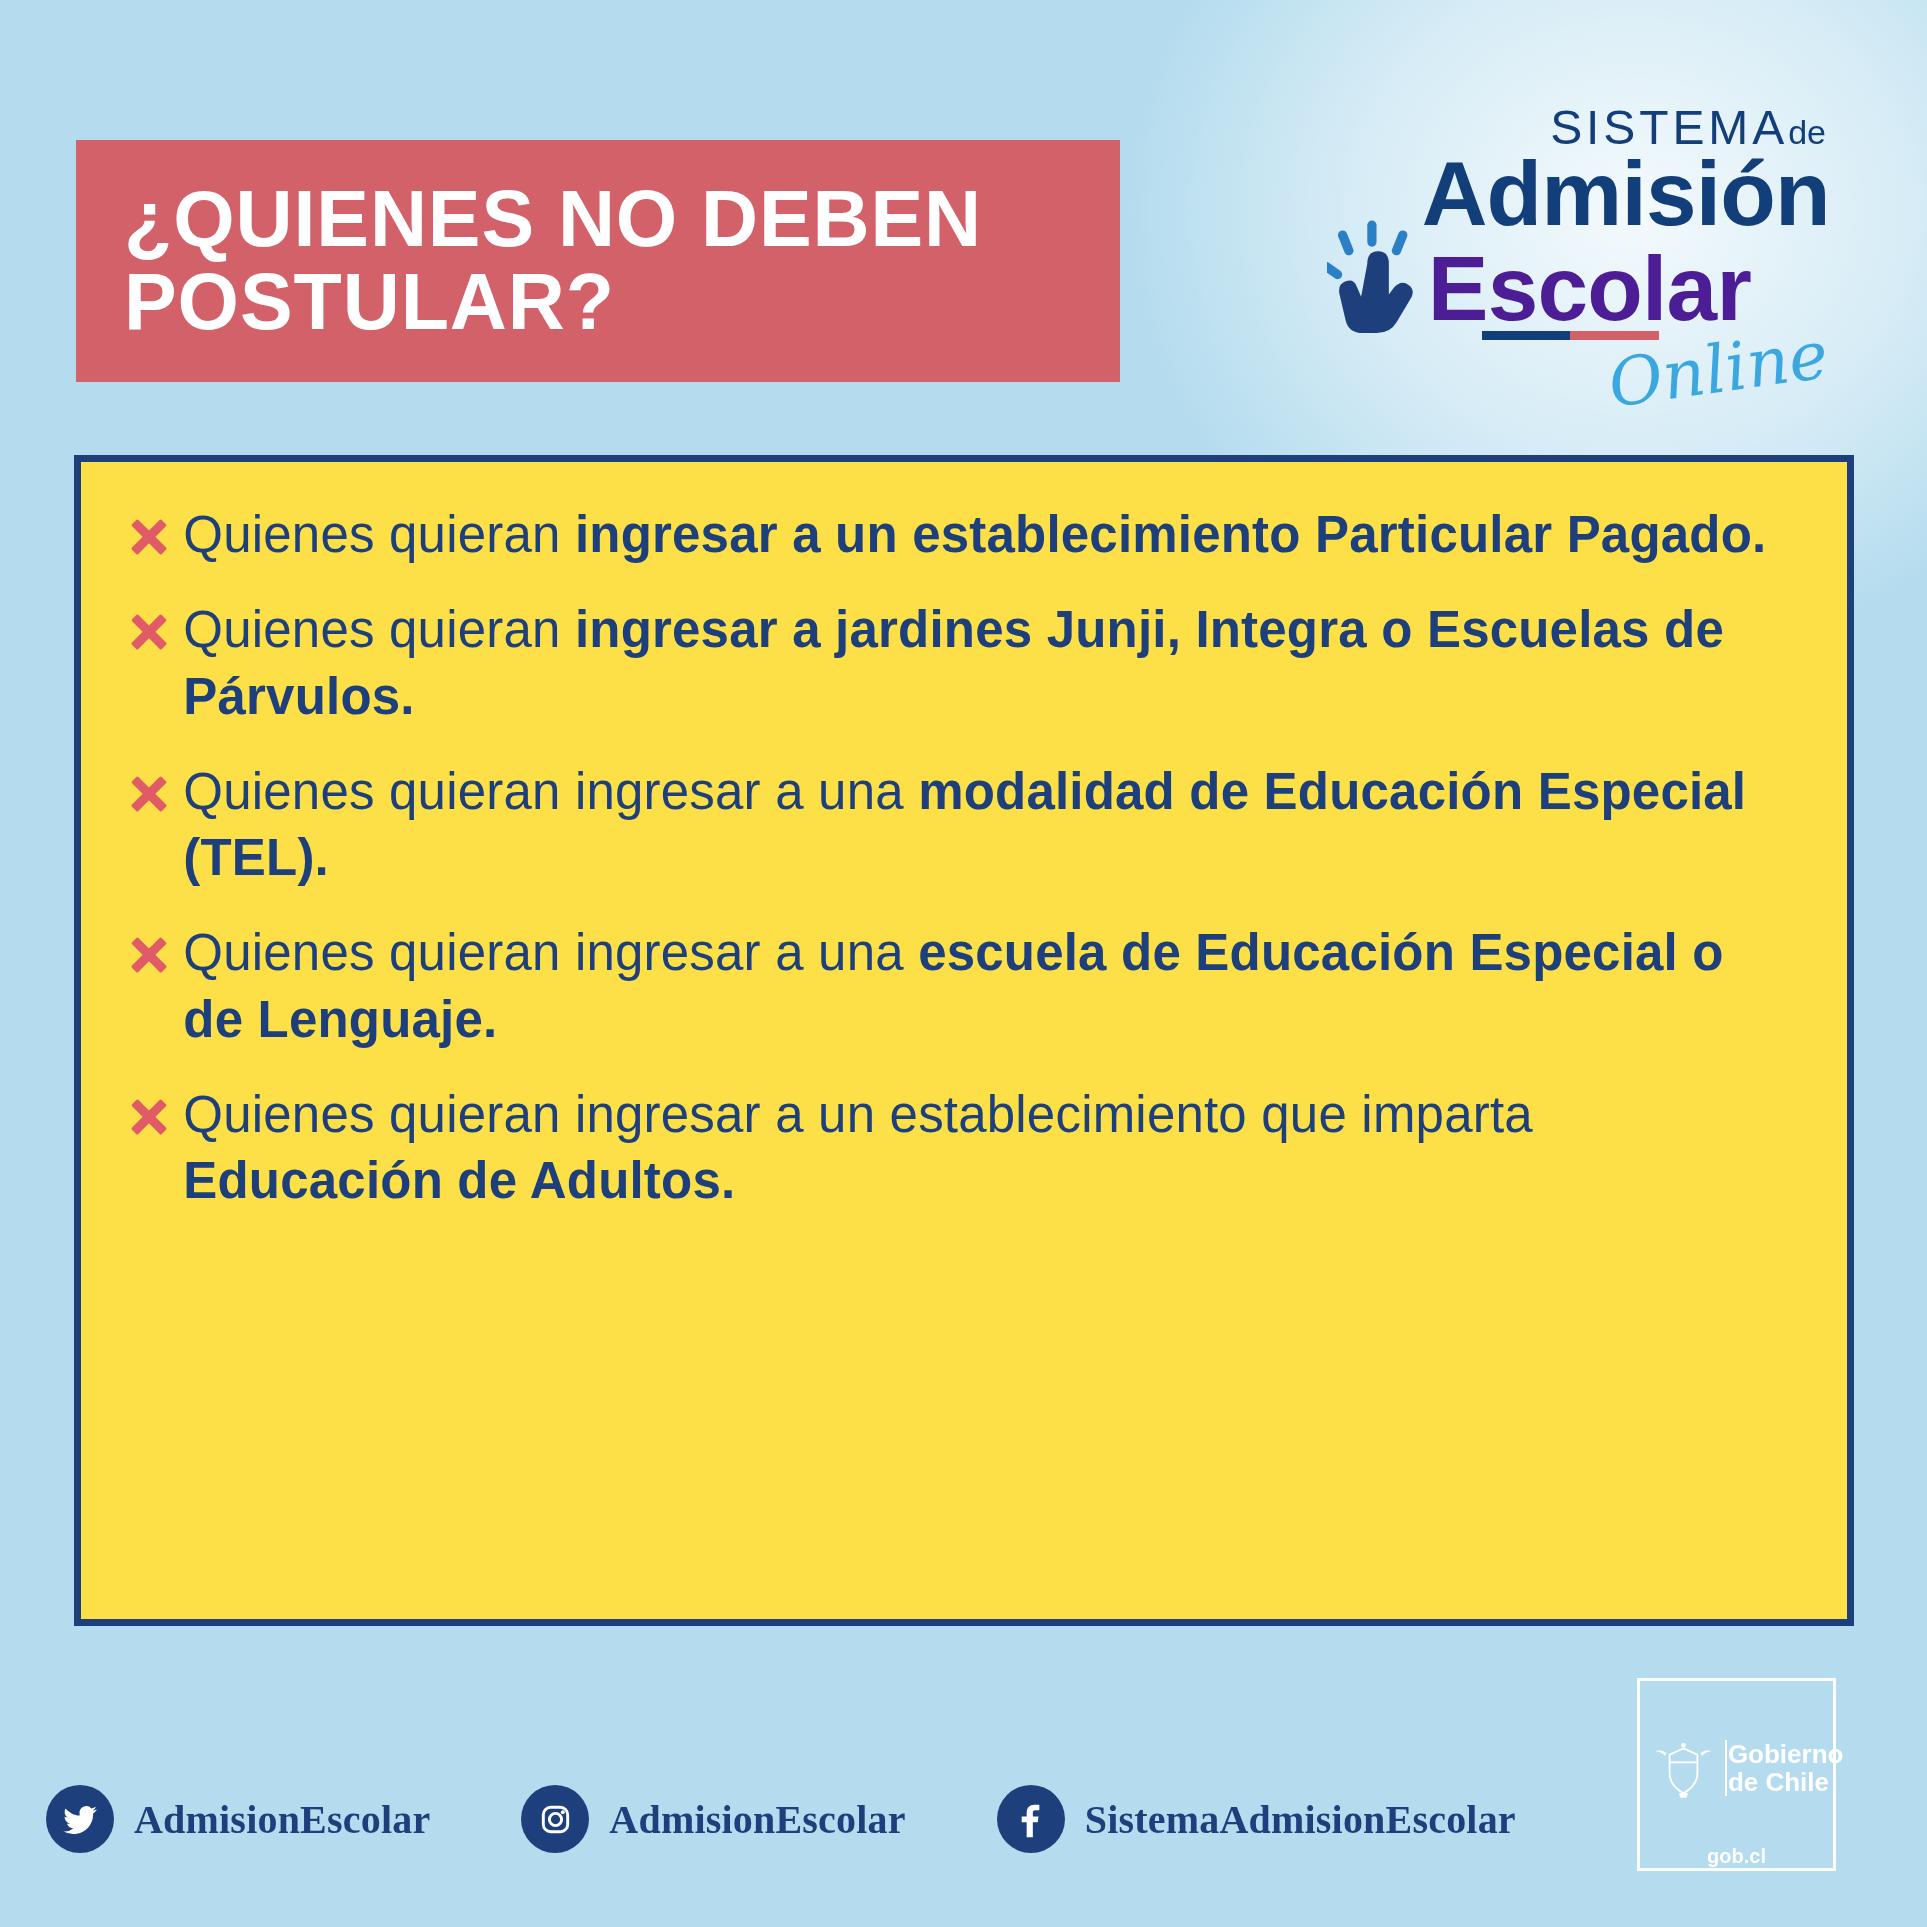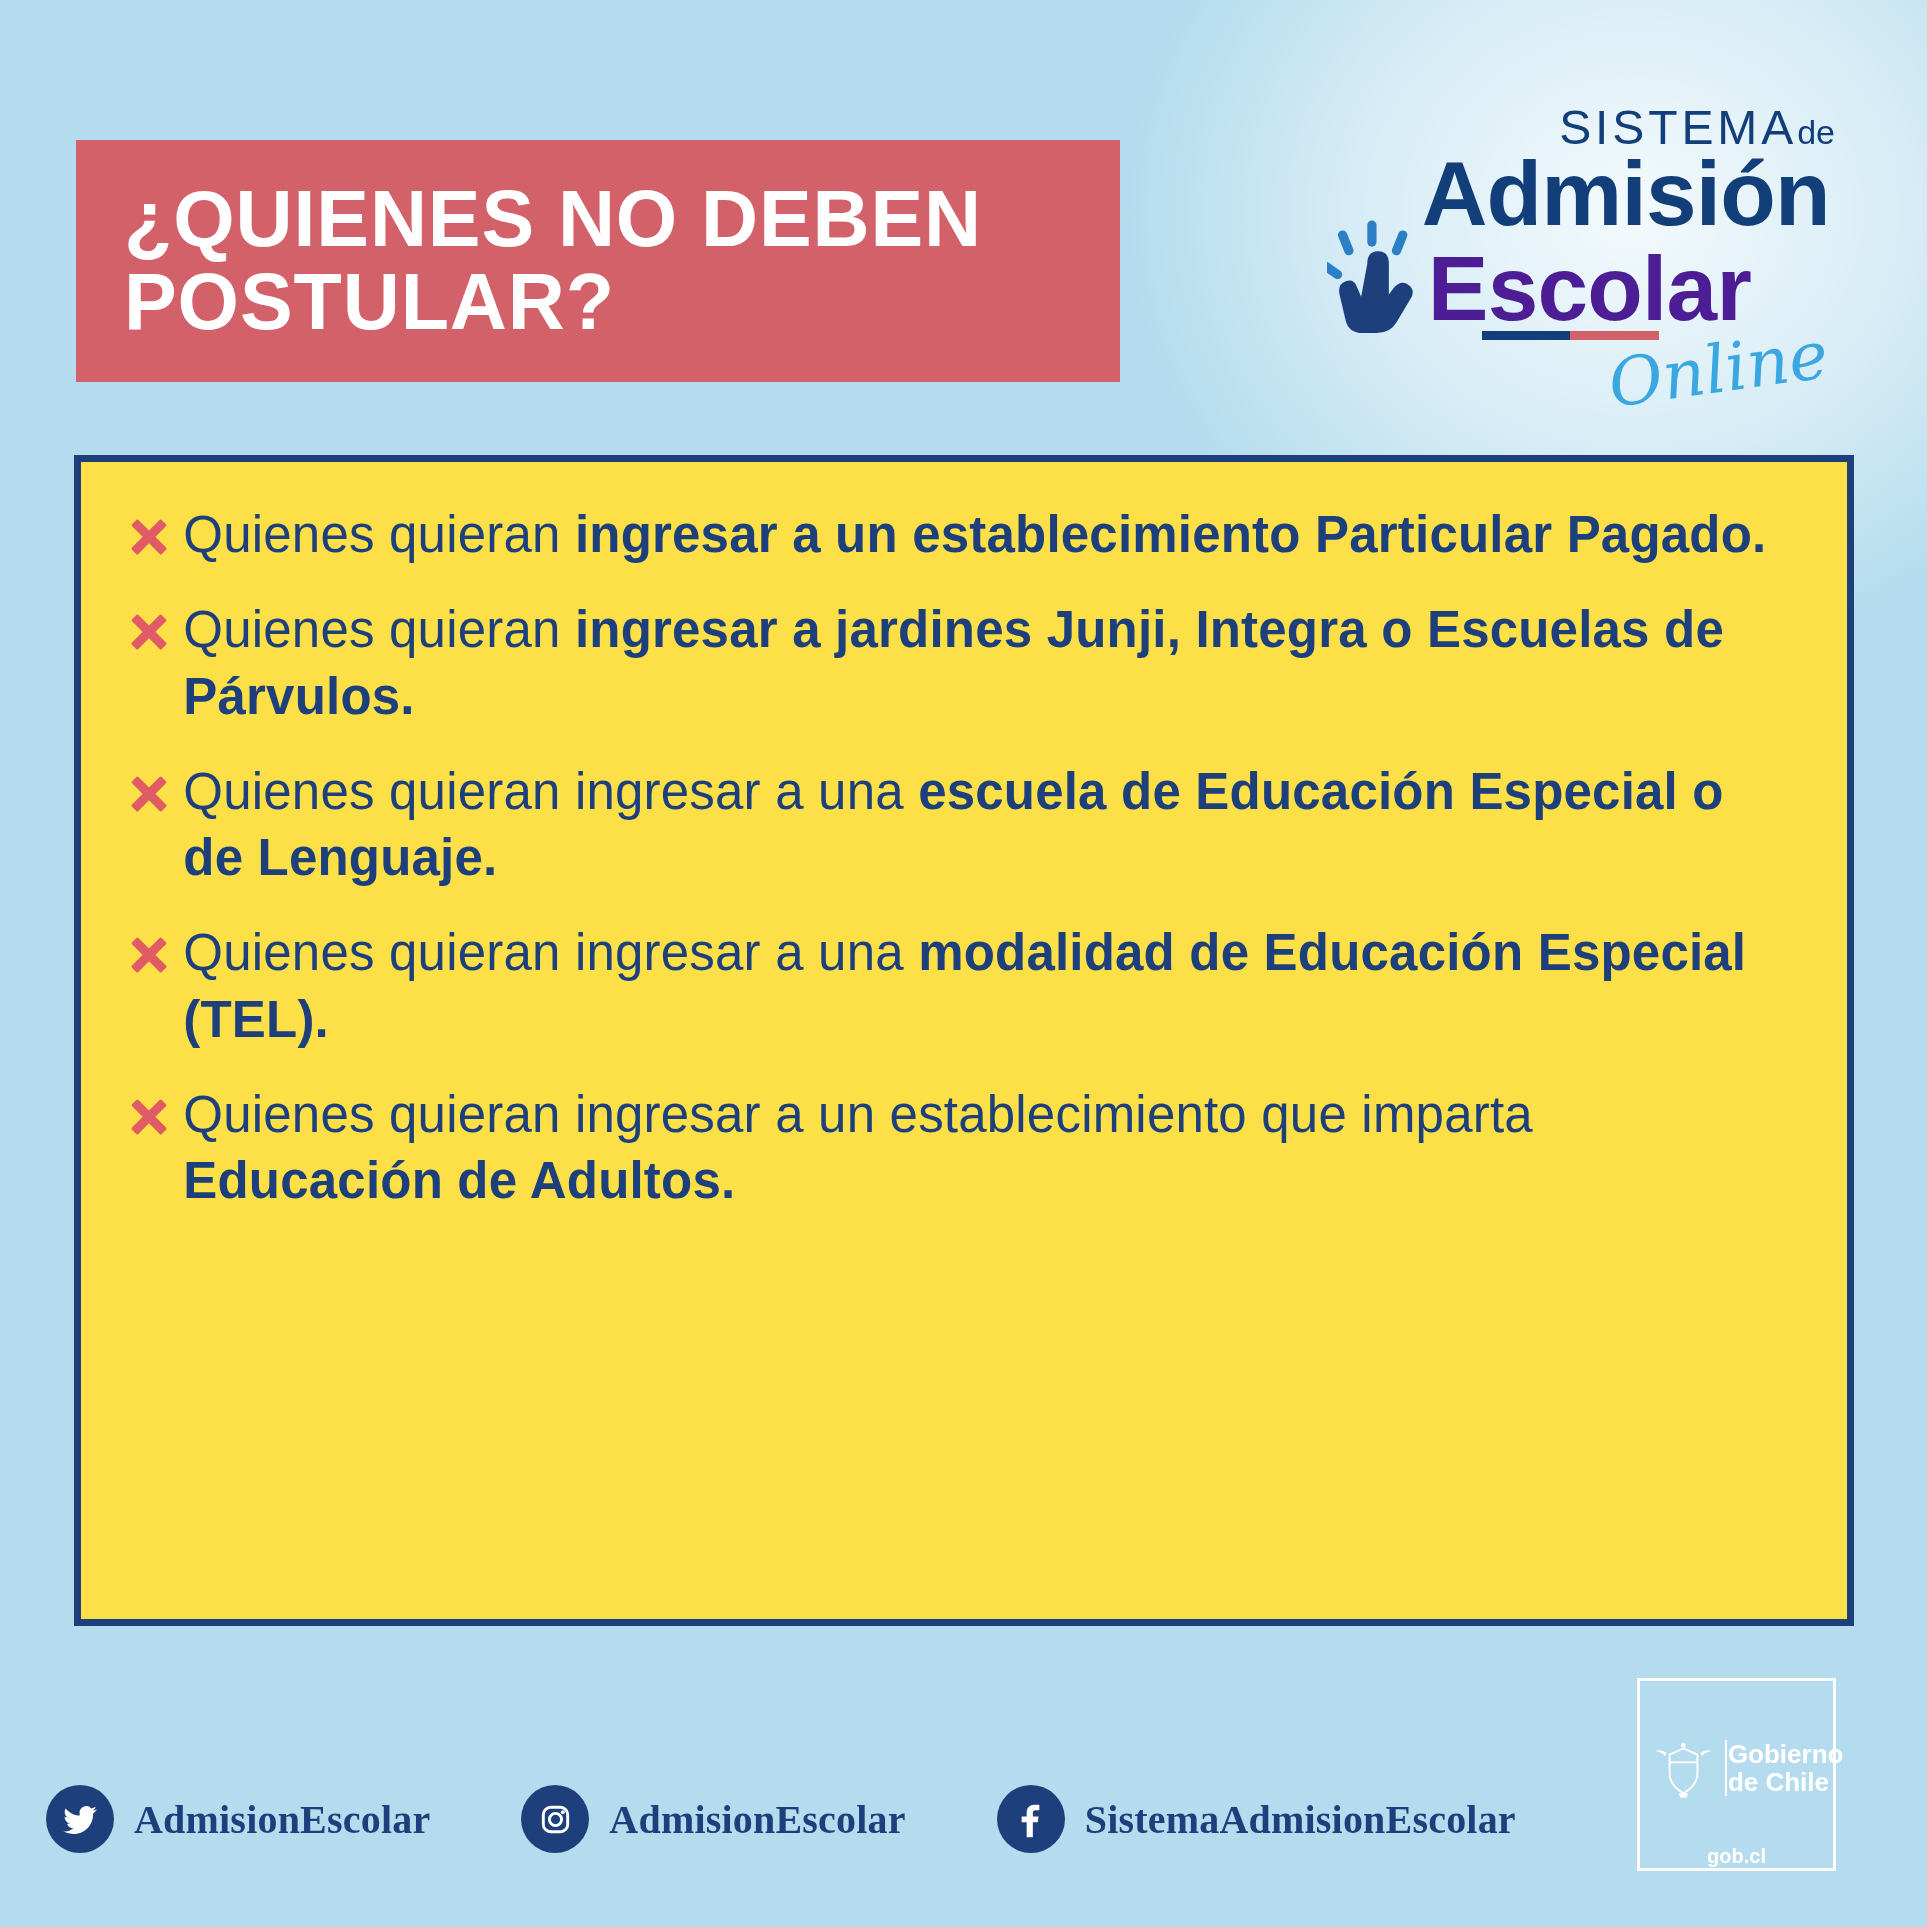--- a/index.html
+++ b/index.html
@@ -53,21 +53,21 @@
   
   .logo {
     position: absolute;
     right: 91px;
     top: 100px;
     width: 524px;
     height: 324px;
   }
   .logo-sistema {
     position: absolute;
-    right: 1px;
+    right: 10px;
     top: 0;
     font-size: 48px;
     color: #123f7a;
     letter-spacing: 3.9px;
     font-weight: 500;
   }
   .logo-sistema .de {
     font-size: 34px;
     letter-spacing: 0px;
     font-weight: 400;
@@ -285,26 +285,26 @@
       </div>
 
 
       <div class="item">
         <div class="x-icon"></div>
         <div class="item-text"><span>Quienes quieran </span><b>ingresar a jardines Junji, Integra o Escuelas de Párvulos.</b></div>
       </div>
 
       <div class="item">
         <div class="x-icon"></div>
+        <div class="item-text"><span>Quienes quieran ingresar a una </span><b>modalidad de Educación Especial (TEL).</b></div>
+      </div>
+
+      <div class="item">
+        <div class="x-icon"></div>
         <div class="item-text"><span>Quienes quieran ingresar a una </span><b>escuela de Educación Especial o de Lenguaje.</b></div>
-      </div>
-
-      <div class="item">
-        <div class="x-icon"></div>
-        <div class="item-text"><span>Quienes quieran ingresar a una </span><b>modalidad de Educación Especial (TEL).</b></div>
       </div>
 
       <div class="item">
         <div class="x-icon"></div>
         <div class="item-text"><span>Quienes quieran ingresar a un establecimiento que imparta </span><b>Educación de Adultos.</b></div>
       </div>
 
     </div>
   </div>
 

